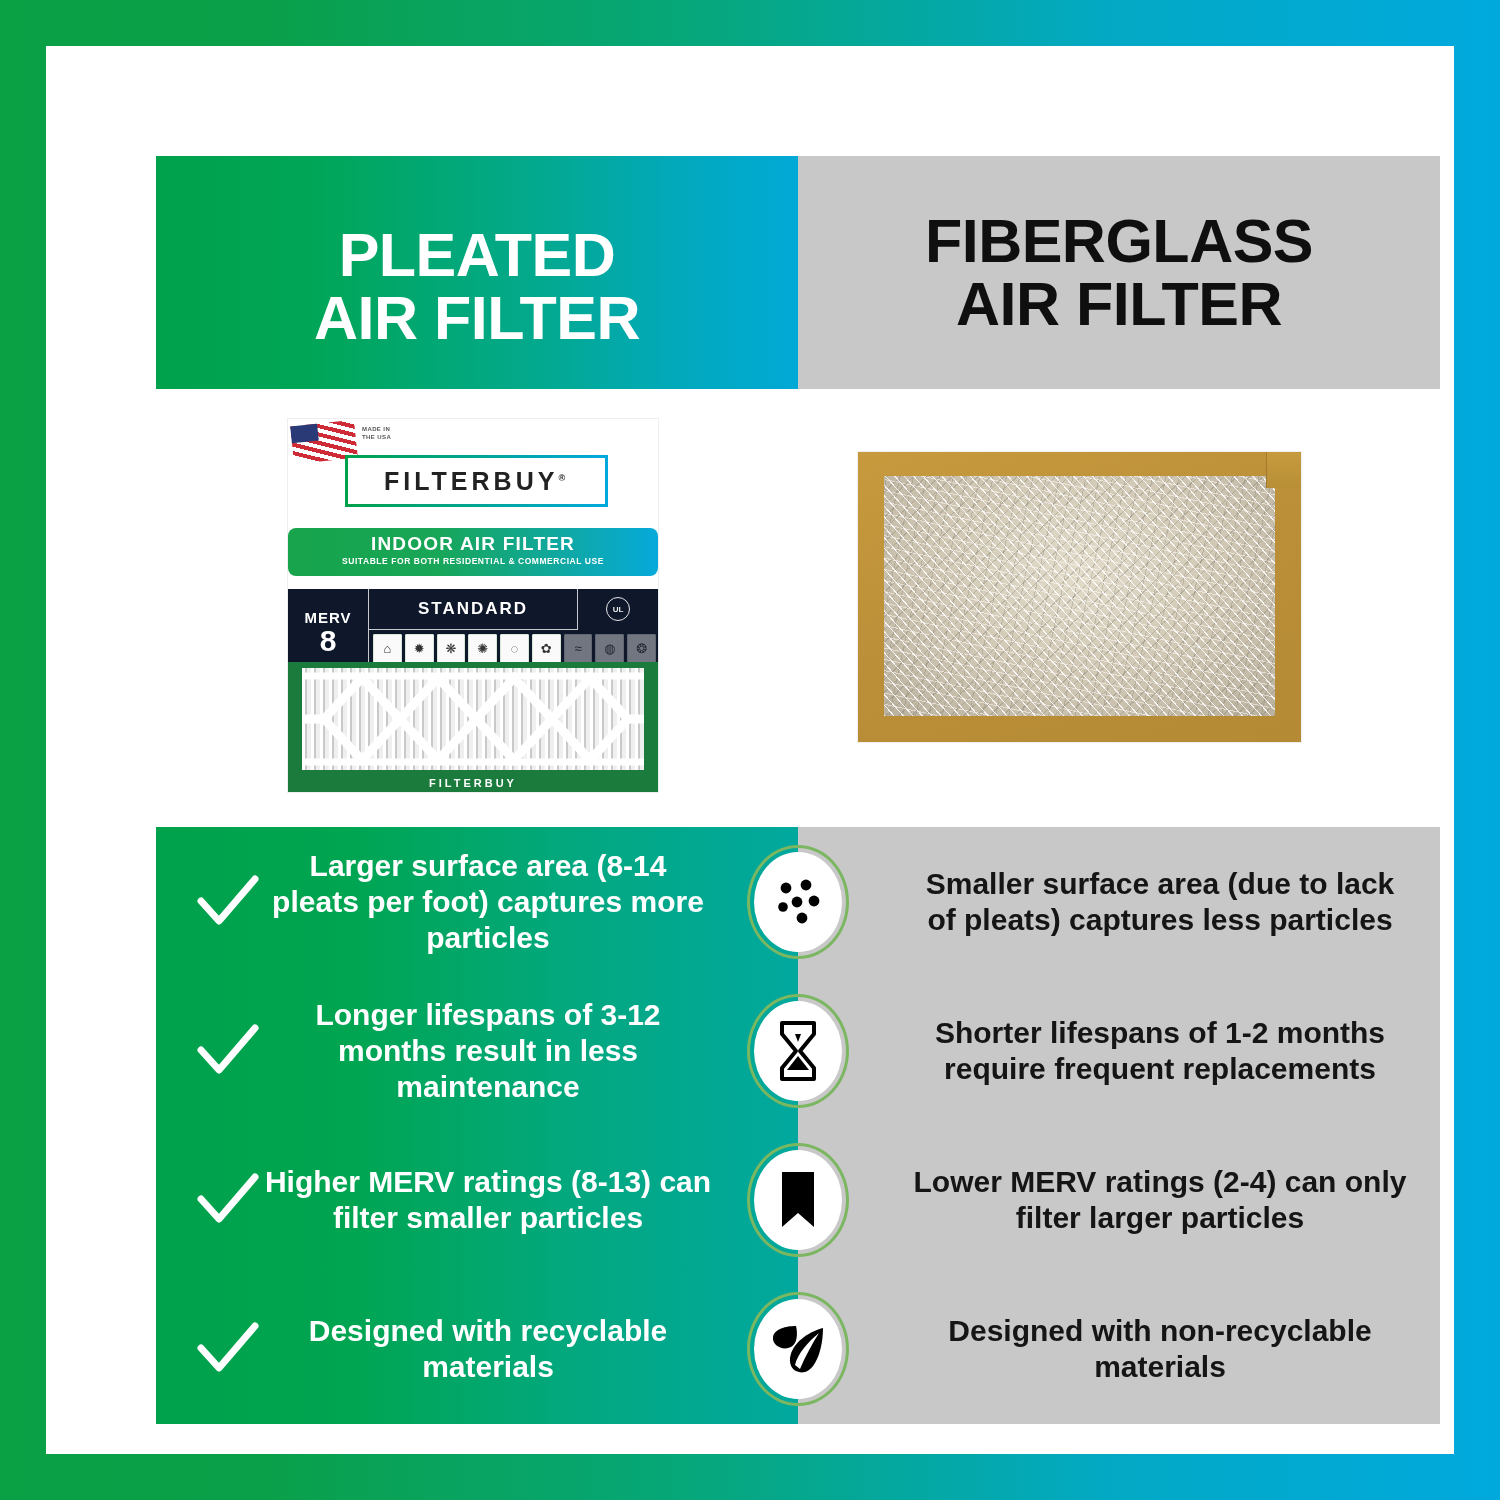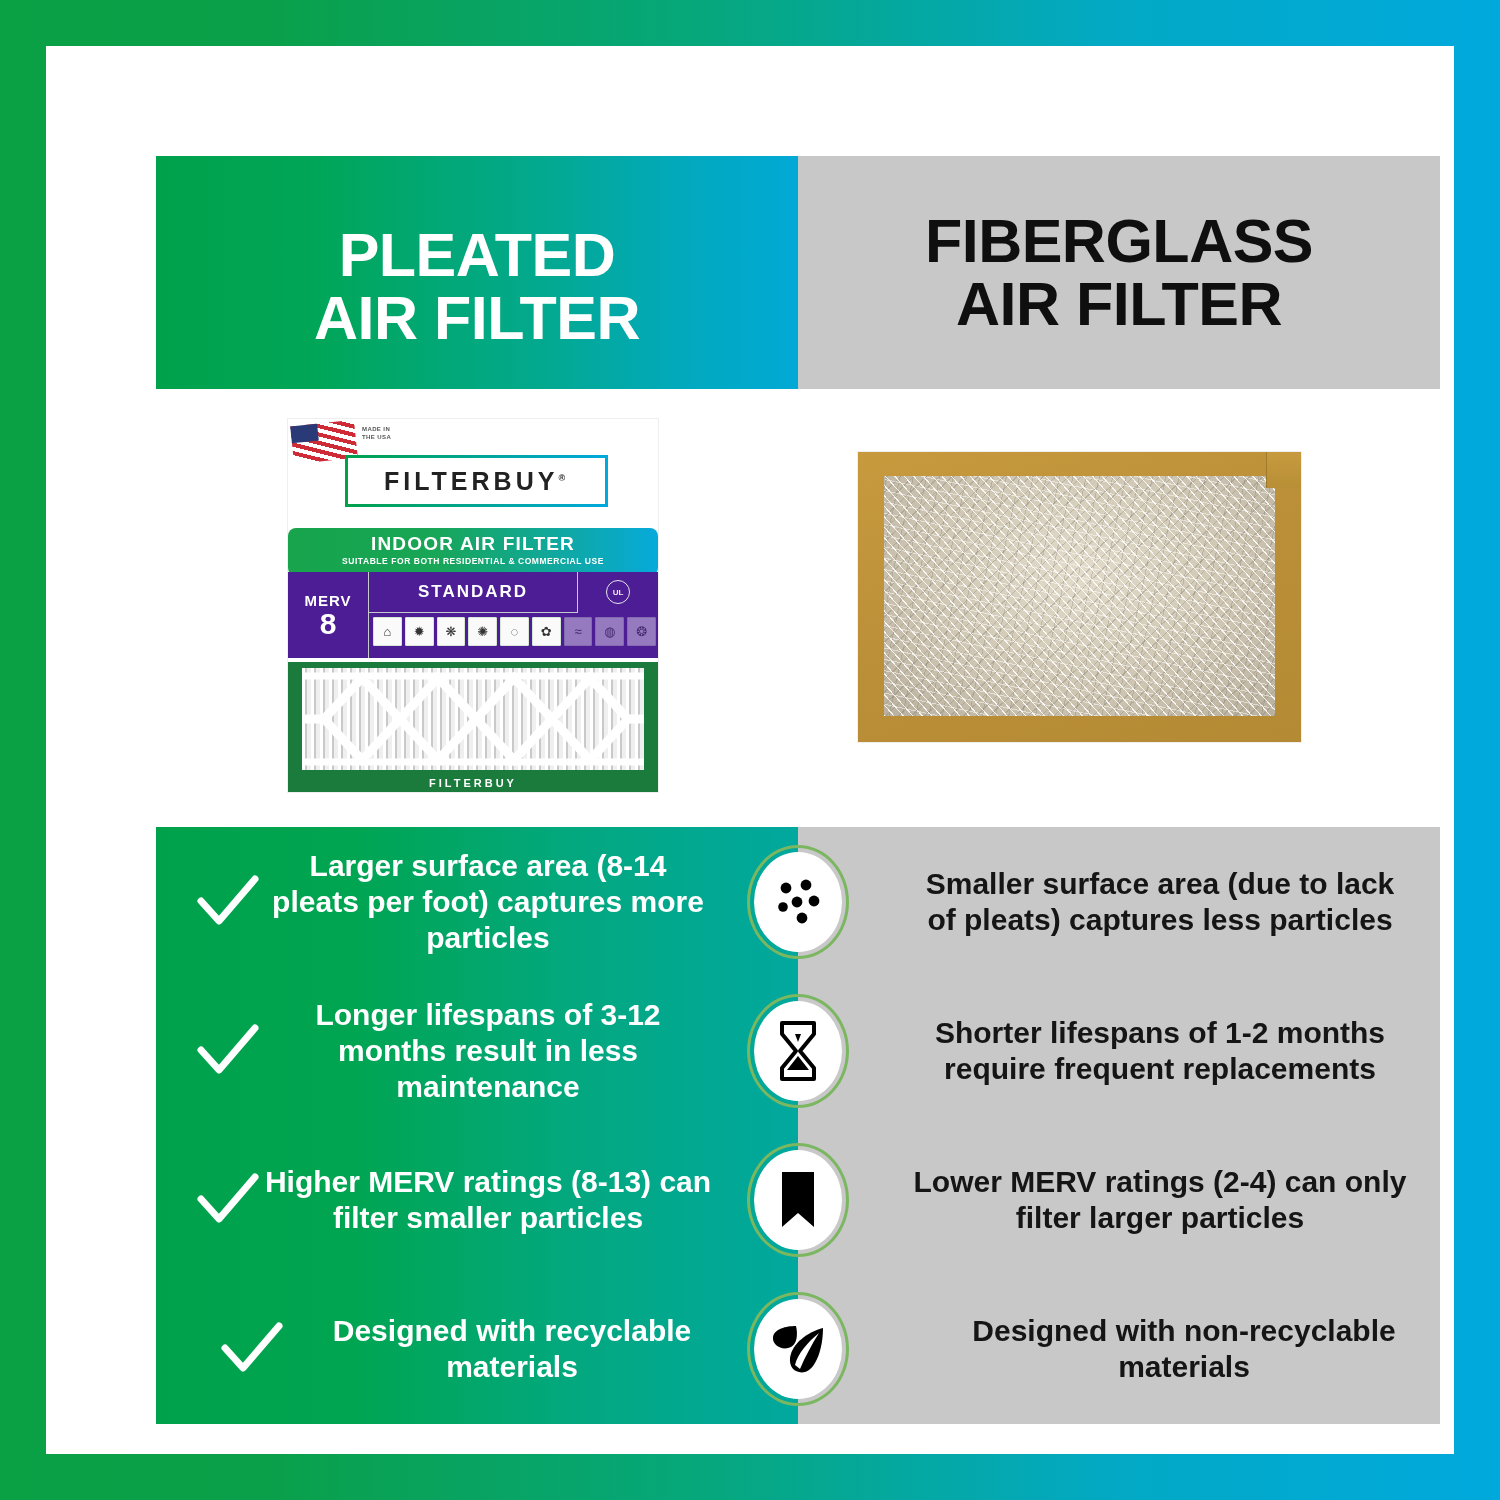--- a/index.html
+++ b/index.html
@@ -76,21 +76,21 @@
   }
   .brandbox .bname sup{font-size:9px;vertical-align:super;}
   .greenband{
     position:absolute;left:0;top:109px;width:370px;height:48px;
     background:linear-gradient(90deg,#17a44c 0%,#18a657 40%,#0fa8a4 75%,#06aadb 100%);
     text-align:center;color:#fff;padding-top:4px;box-sizing:border-box;border-radius:8px;
   }
   .greenband .g1{font-size:19px;font-weight:800;letter-spacing:1.2px;line-height:1.25;}
   .greenband .g2{font-size:8.5px;font-weight:700;letter-spacing:.55px;}
   .graypanel{
-    position:absolute;left:0;top:153px;width:370px;height:86px;background:#4c1d95;
+    position:absolute;left:0;top:170px;width:370px;height:86px;background:#0f172a;
   }
   .merv{
     position:absolute;left:0;top:0;width:80px;height:86px;
     display:flex;flex-direction:column;align-items:center;justify-content:center;
     color:#fff;border-right:1px solid #c9cacd;
   }
   .merv .m1{font-size:15px;font-weight:800;letter-spacing:1px;}
   .merv .m2{font-size:30px;font-weight:800;line-height:1;}
   .std{
     position:absolute;left:81px;top:0;width:208px;height:40px;
@@ -162,21 +162,21 @@
   .cmp-bg-left{
     position:absolute;left:0;top:0;width:642px;height:597px;
     background:linear-gradient(90deg,#00a14b 0%,#00a551 30%,#03a87f 65%,#01a89e 100%);
   }
   .cmp-bg-right{
     position:absolute;left:642px;top:0;width:642px;height:597px;background:#c8c8c8;
   }
   .row{
     position:absolute;left:0;width:1284px;height:149px;display:flex;align-items:center;
   }
-  .row-1{top:0;} .row-2{top:149px;} .row-3{top:298px;} .row-4{top:447px;padding-left:24px;}
+  .row-1{top:0;} .row-2{top:149px;} .row-3{top:298px;} .row-4{top:447px;}
 
   .cell-left{
     width:642px;height:149px;display:flex;align-items:center;
     padding-left:36px;box-sizing:border-box;
   }
   .check{
     flex:0 0 auto;width:72px;text-align:center;color:#ffffff;
     font-size:58px;font-weight:400;line-height:1;
   }
   .check svg{display:block;margin:0 auto;}

